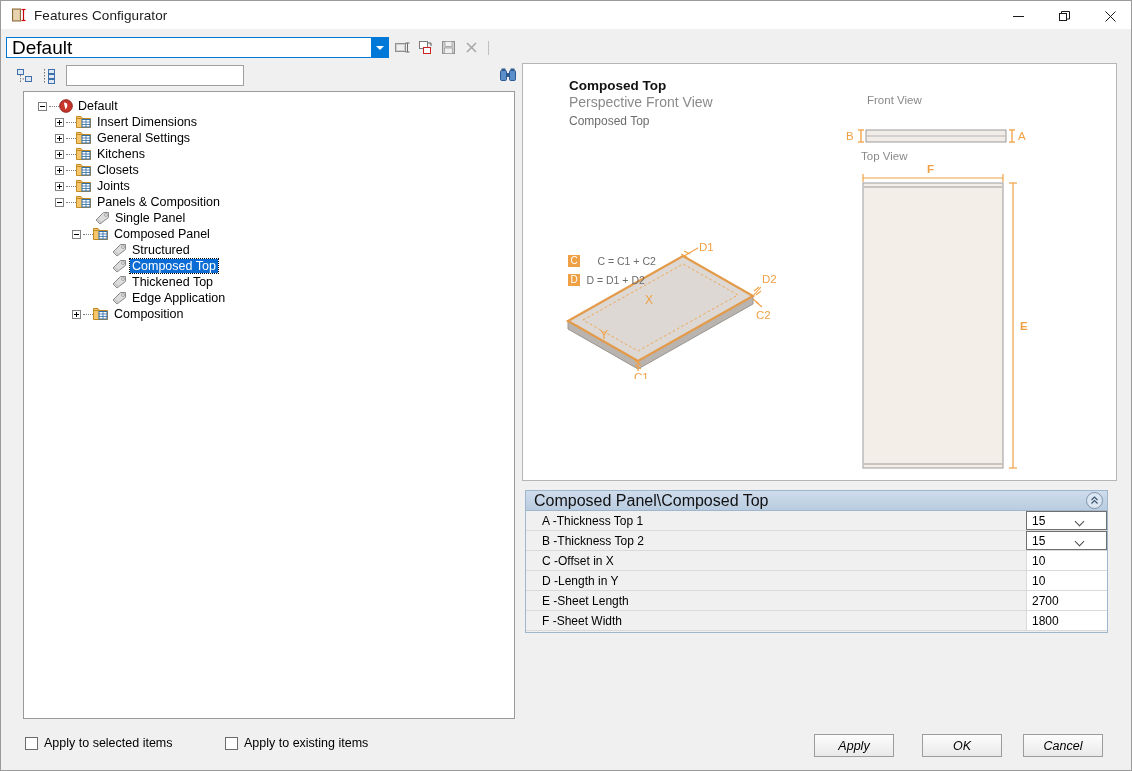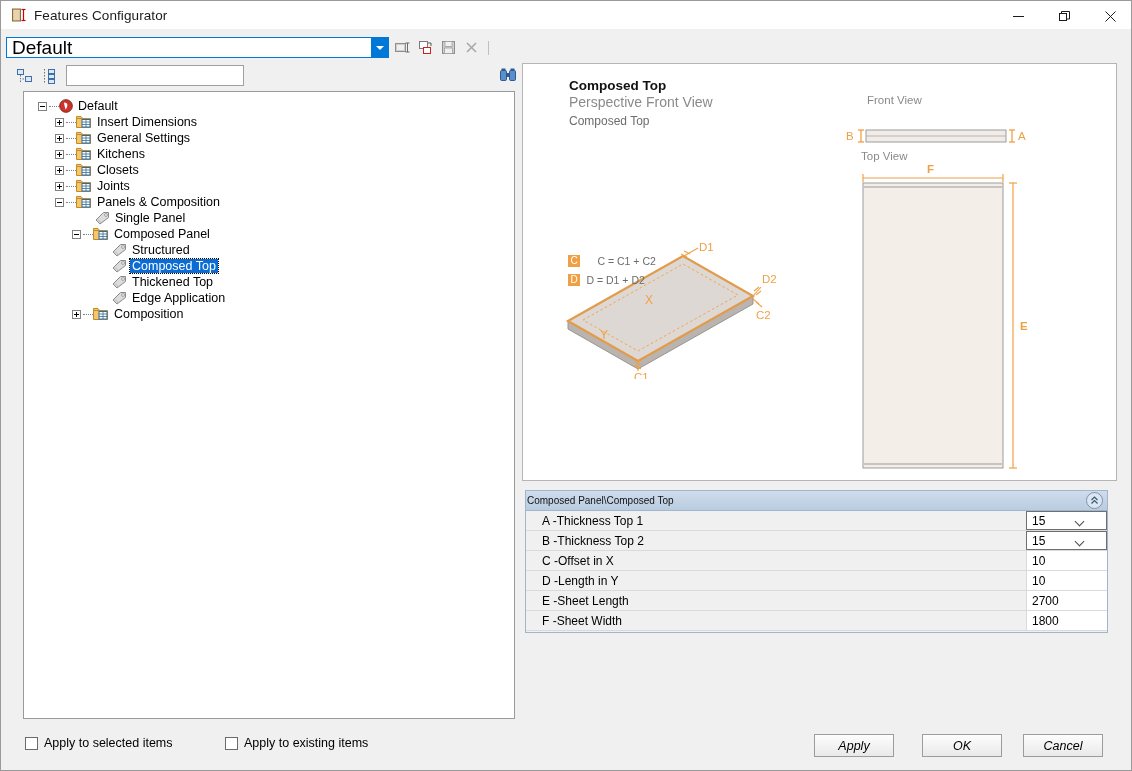--- a/index.html
+++ b/index.html
@@ -156,21 +156,21 @@
   #propgrid {
     position: absolute; left: 524px; top: 489px; width: 583px; height: 143px;
     border: 1px solid #9fb6cd; background: #f0f0f0;
   }
   #prop-header {
     height: 20px; background: linear-gradient(#cfdcec, #b9cce0);
     border-bottom: 1px solid #9fb6cd;
     display: flex; align-items: center; position: relative;
   }
   #prop-header-text {
-    font-size: 10px; color: #111; padding-left: 1px; text-align: right;
+    font-size: 16px; color: #111; padding-left: 8px; text-align: right;
   }
   #prop-collapse {
     position: absolute; right: 4px; top: 1px;
     width: 17px; height: 17px; border-radius: 50%;
     border: 1px solid #7d93ab; background: #dbe6f2;
     display: flex; align-items: center; justify-content: center;
   }
   .prow {
     height: 20px; display: flex; align-items: stretch;
     border-bottom: 1px solid #dadada; background: #f0f0f0;

